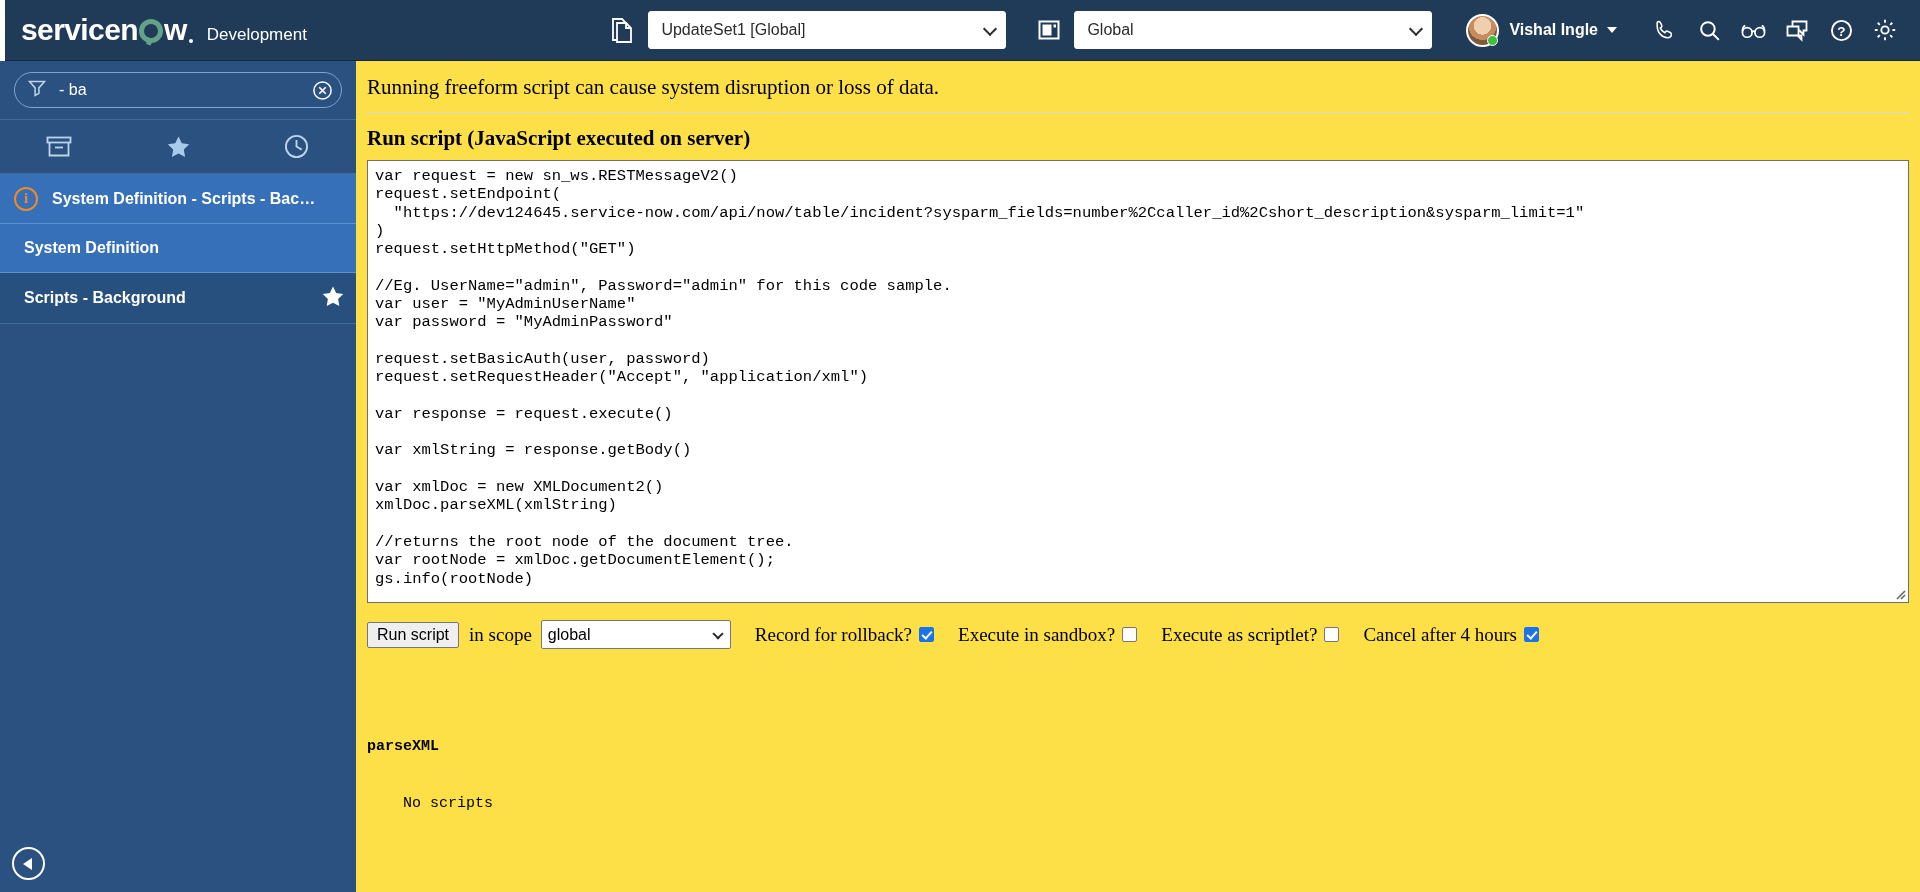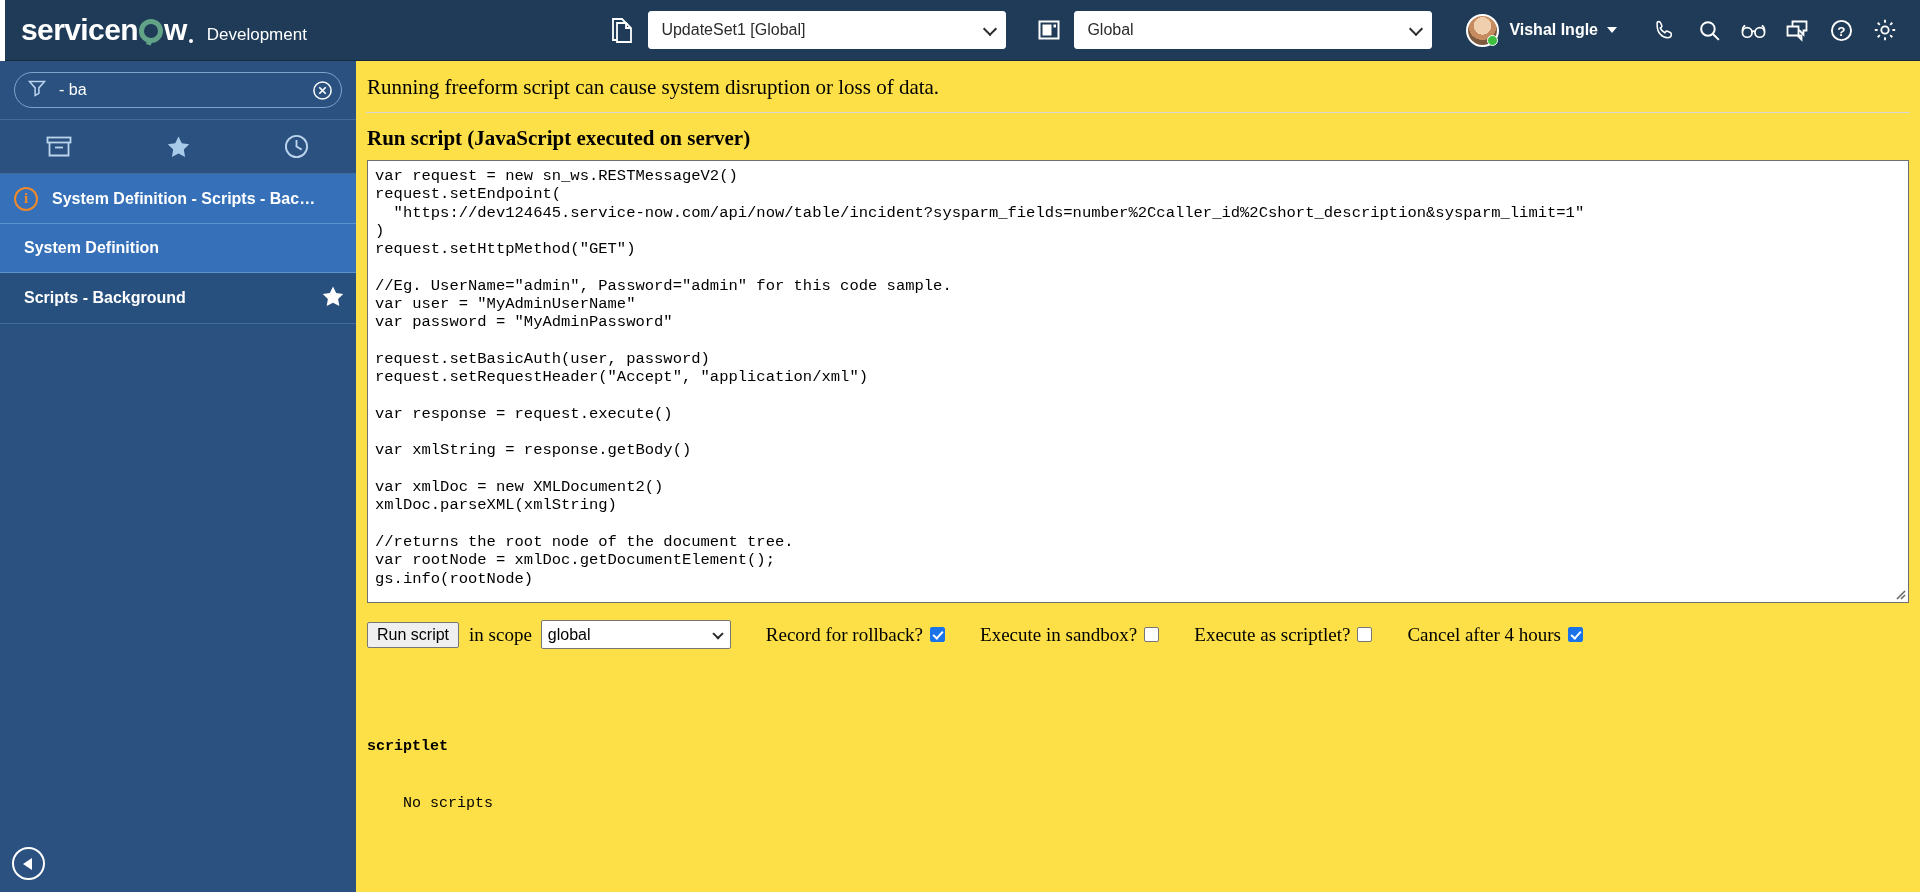--- a/index.html
+++ b/index.html
@@ -306,21 +306,21 @@
   #scope-chevron {
     position: absolute; right: 9px; top: 50%;
     transform: translateY(-65%) rotate(45deg);
     width: 8px; height: 8px;
     border-right: 2px solid #2b2b2b;
     border-bottom: 2px solid #2b2b2b;
     pointer-events: none;
   }
   .cb-group {
     display: flex; align-items: center;
-    margin-left: 35px;
+    margin-left: 24px;
     cursor: pointer;
   }
   .cb-group .cb-label { margin-right: 7px; }
   .cb {
     width: 15px; height: 15px;
     border: 1px solid #767676;
     border-radius: 2px;
     background: #ffffff;
     flex: none;
     position: relative;
@@ -571,16 +571,16 @@
       <span class="cb"></span>
     </label>
 
     <label class="cb-group">
       <span class="cb-label">Cancel after 4 hours</span>
       <span class="cb checked"></span>
     </label>
   </div>
 
   <div id="output-block">
-    <div id="output-title">scriptlet</div>
+    <div id="output-title">parseXML</div>
     <div id="output-body">    No scripts</div>
   </div>
 </div>
 
 </body></html>

